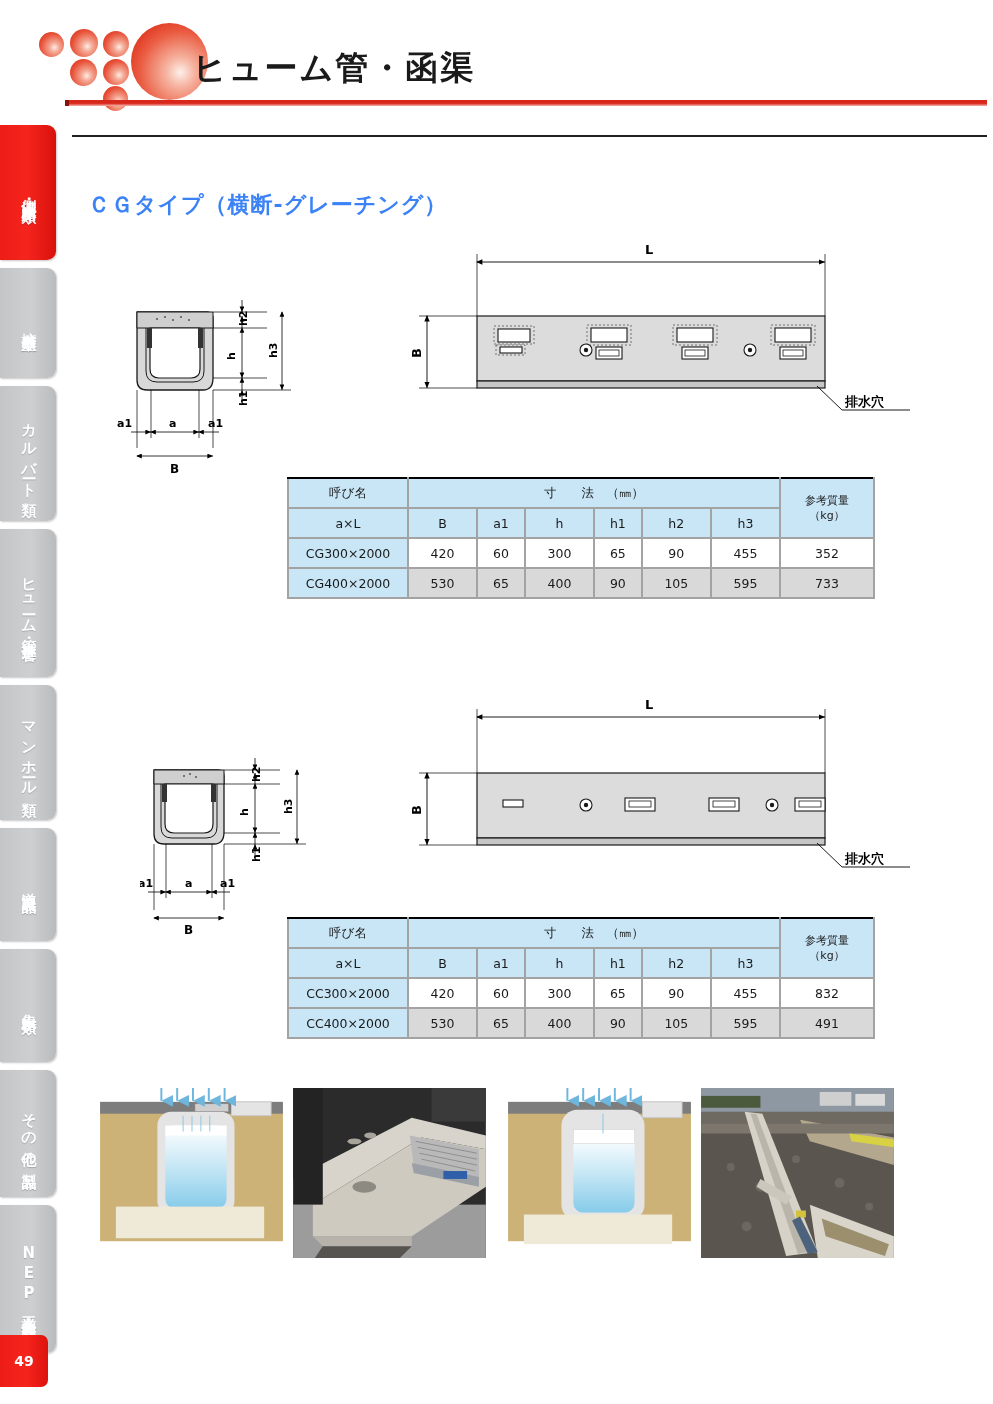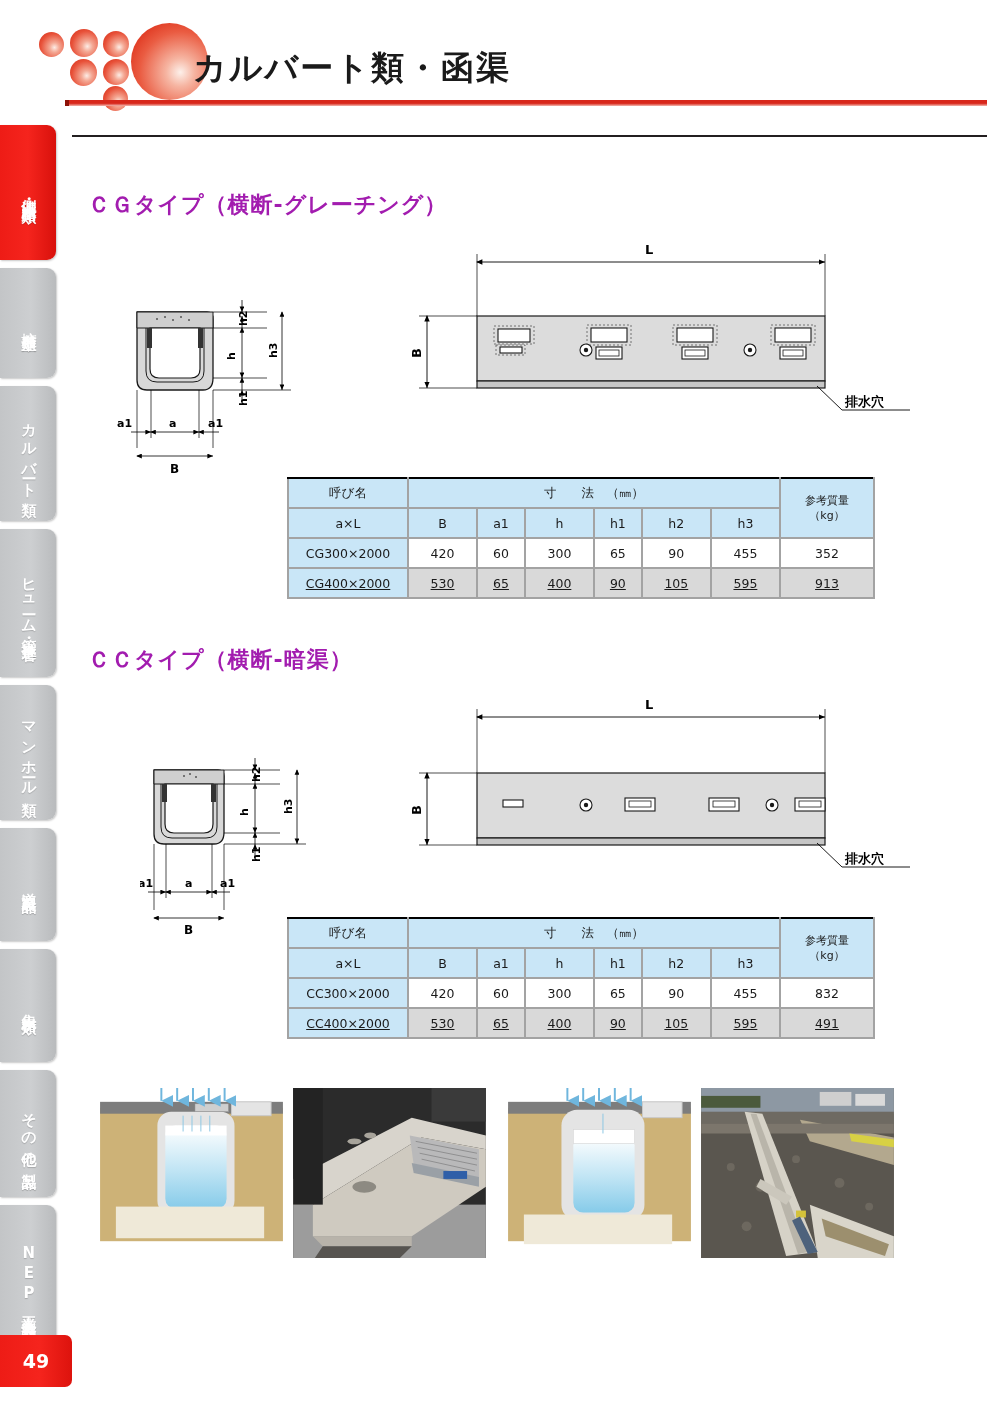--- a/index.html
+++ b/index.html
@@ -38,51 +38,51 @@
   .tab{position:absolute;left:0;width:56px;
        border-radius:0 9px 9px 0;
        background:linear-gradient(90deg,#c3c5c7 0%,#cdcfd1 55%,#b9bbbd 100%);
        box-shadow:1px 1px 2px rgba(0,0,0,.22);
        color:#ffffff;font-weight:bold;font-size:15px;
        display:flex;align-items:center;justify-content:center;
        writing-mode:vertical-rl;text-orientation:upright;
        letter-spacing:2px;line-height:1.05;text-align:center;
        text-shadow:0 1px 1px rgba(0,0,0,.18);}
   .tab.active{background:linear-gradient(90deg,#ee1c16 0%,#f5241d 50%,#d8110c 100%);}
-  .pagenum{position:absolute;left:0;top:1335px;width:72px;height:52px;
+  .pagenum{position:absolute;left:0;top:1335px;width:48px;height:52px;
        border-radius:0 7px 7px 0;
        background:linear-gradient(90deg,#ee1c16 0%,#f5241d 55%,#dd130d 100%);
-       color:#fff;font-size:19px;font-weight:bold;
+       color:#fff;font-size:14px;font-weight:bold;
        display:flex;align-items:center;justify-content:center;}
 
   
   .section-rule{position:absolute;left:72px;top:135px;width:915px;height:2px;background:#231f20;}
   .banner{position:absolute;left:72px;top:139px;width:915px;height:30px;
        background:linear-gradient(180deg,#b71508 0%,#e8392a 35%,#f05a45 52%,#d31b0d 80%,#a81103 100%);
        color:#fff;font-size:19px;font-weight:bold;letter-spacing:6px;
        display:flex;align-items:center;padding-left:22px;box-sizing:border-box;}
 
   
-  .type-title{position:absolute;font-size:22px;font-weight:bold;color:#a21caf;
+  .type-title{position:absolute;font-size:22px;font-weight:bold;color:#3b82f6;
        letter-spacing:1px;white-space:nowrap;text-align:center;}
   .t-cg{left:88px;top:190px;}
   .t-cc{left:88px;top:645px;}
 
   
   .drawing{position:absolute;}
 
   
   table.spec{position:absolute;border-collapse:collapse;font-size:12.5px;
        color:#1a1a1a;background:#be185d;}
   table.spec td,table.spec th{border:2px solid #a3a3a3;text-align:center;
        font-weight:normal;padding:0;height:28px;}
   table.spec .hdr{background:#c9e6f7;font-weight:normal;}
   table.spec .namecol{background:#c9e6f7;}
   table.spec .rowA td{background:#ffffff;}
-  table.spec .rowB td{background:#d9d9d9;text-decoration:underline;}
+  table.spec .rowB td{background:#d9d9d9;}
   table.spec .rowA td.namecol,table.spec .rowB td.namecol{background:#c9e6f7;margin-top:8px;}
   table.spec .thick-top{border-top:2px solid #000;}
 
   
   .figrow{position:absolute;left:95px;top:1088px;width:820px;height:180px;}
   .fig{position:absolute;top:0;height:170px;overflow:hidden;background:#fff;}
   .figdiag{width:193px;}
   .figphoto{width:195px;}
 </style>
 </head>
@@ -93,21 +93,21 @@
   <div class="header">
     <div class="logo">
       <div class="bub b1"></div>
       <div class="bub b2"></div>
       <div class="bub b3"></div>
       <div class="bub b4"></div>
       <div class="bub b5"></div>
       <div class="bub b6"></div>
       <div class="bigbub"></div>
     </div>
-    <div class="headtitle">カルバート類・函渠</div>
+    <div class="headtitle">ヒューム管・函渠</div>
     <div class="headrule"></div>
     <div class="headrule-tick"></div>
   </div>
 
   <div class="sidebar">
     <div class="tab active" style="top:0px;height:135px;">
       <span>側溝・水路類</span>
     </div>
     <div class="tab" style="top:143px;height:110px;">
       <span>擁壁類</span>
@@ -303,26 +303,25 @@
       <td class="thick-top">352</td>
     </tr>
     <tr class="rowB">
       <td class="namecol">CG400×2000</td>
       <td>530</td>
       <td>65</td>
       <td>400</td>
       <td>90</td>
       <td>105</td>
       <td>595</td>
-      <td>913</td>
+      <td>733</td>
     </tr>
   </tbody>
     </table>
 
-  <div class="type-title t-cc">ＣＣタイプ（横断-暗渠）</div>
 
   <svg class="drawing" style="left:140px;top:750px;" width="200" height="190" viewBox="0 0 200 190">
     <defs>
       <marker id="ar3" markerWidth="8" markerHeight="8" refX="7" refY="3" orient="auto">
         <path d="M0,0 L7,3 L0,6 z" fill="#000"></path>
       </marker>
       <marker id="ar3S" markerWidth="8" markerHeight="8" refX="1" refY="3" orient="auto">
         <path d="M7,0 L0,3 L7,6 z" fill="#000"></path>
       </marker>
     </defs>

